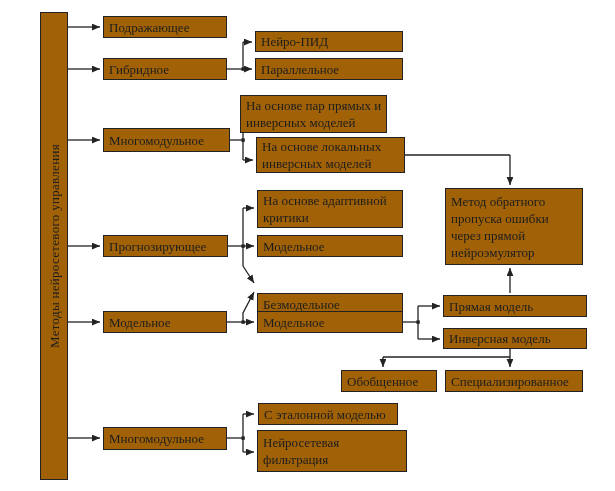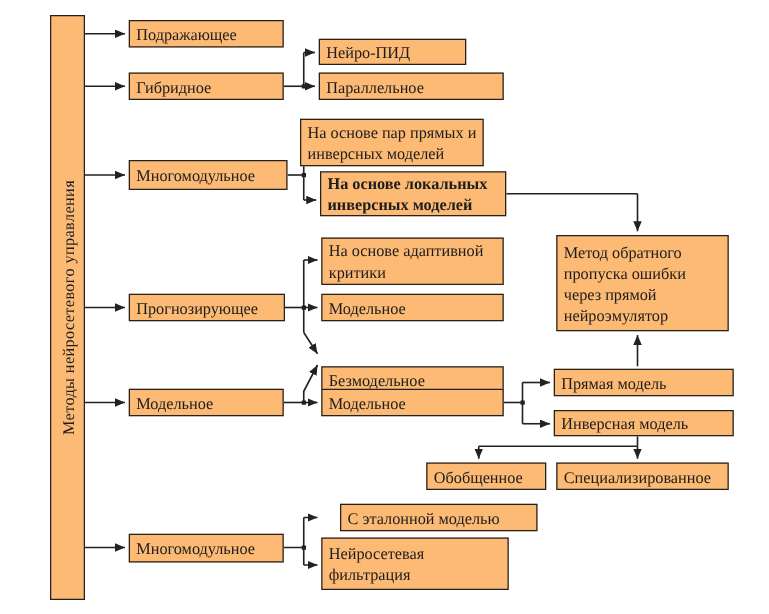--- a/index.html
+++ b/index.html
@@ -17,21 +17,21 @@
   }
   .connectors {
     position: absolute;
     left: 0; top: 0;
     width: 615px; height: 491px;
   }
   .box {
     position: absolute;
     box-sizing: border-box;
     border: 1.4px solid #222222;
-    background: #fdba74;
+    background: #a16207;
     color: #1d1d1d;
     font-size: 13px;
     line-height: 17px;
     display: flex;
     align-items: center;
     padding: 1px 3px 1px 5px;
   }
   .box.rootbox {
     justify-content: center;
     padding: 2px 1px;
@@ -126,29 +126,29 @@
     <span>Методы нейросетевого управления</span>
   </div>
 
   <div class="box" style="left:103px; top:16px; width:124px; height:22px;">Подражающее</div>
   <div class="box" style="left:103px; top:58px; width:124px; height:22px;">Гибридное</div>
   <div class="box" style="left:103px; top:128px; width:127px; height:24px;">Многомодульное</div>
   <div class="box" style="left:103px; top:235px; width:125px; height:22px;">Прогнозирующее</div>
   <div class="box" style="left:103px; top:311px; width:124px; height:22px;">Модельное</div>
   <div class="box" style="left:103px; top:427px; width:124px; height:23px;">Многомодульное</div>
 
-  <div class="box" style="left:255px; top:31px; width:118px; height:21px;">Нейро-ПИД</div>
+  <div class="box" style="left:255px; top:31px; width:148px; height:21px;">Нейро-ПИД</div>
   <div class="box" style="left:255px; top:58px; width:148px; height:22px;">Параллельное</div>
   <div class="box" style="left:240px; top:95px; width:147px; height:38px;">На основе пар прямых и инверсных моделей</div>
-  <div class="box" style="left:256px; top:137px; width:149px; height:36px;font-weight:bold;">На основе локальных инверсных моделей</div>
+  <div class="box" style="left:256px; top:137px; width:149px; height:36px;">На основе локальных инверсных моделей</div>
   <div class="box" style="left:257px; top:190px; width:146px; height:38px;">На основе адаптивной критики</div>
   <div class="box" style="left:257px; top:235px; width:146px; height:22px;">Модельное</div>
   <div class="box" style="left:257px; top:273px; width:146px; height:22px;margin-top:20px;">Безмодельное</div>
   <div class="box" style="left:257px; top:311px; width:146px; height:22px;">Модельное</div>
-  <div class="box" style="left:272px; top:403px; width:158px; height:22px;">С эталонной моделью</div>
+  <div class="box" style="left:258px; top:403px; width:140px; height:22px;">С эталонной моделью</div>
   <div class="box" style="left:257px; top:430px; width:150px; height:42px;">Нейросетевая фильтрация</div>
 
   <div class="box" style="left:445px; top:188px; width:138px; height:77px;">Метод обратного пропуска ошибки через прямой нейроэмулятор</div>
   <div class="box" style="left:443px; top:295px; width:144px; height:22px;">Прямая модель</div>
   <div class="box" style="left:443px; top:328px; width:144px; height:21px;">Инверсная модель</div>
   <div class="box" style="left:341px; top:370px; width:96px; height:22px;">Обобщенное</div>
   <div class="box" style="left:445px; top:370px; width:138px; height:22px;">Специализированное</div>
 
 </div>
 

